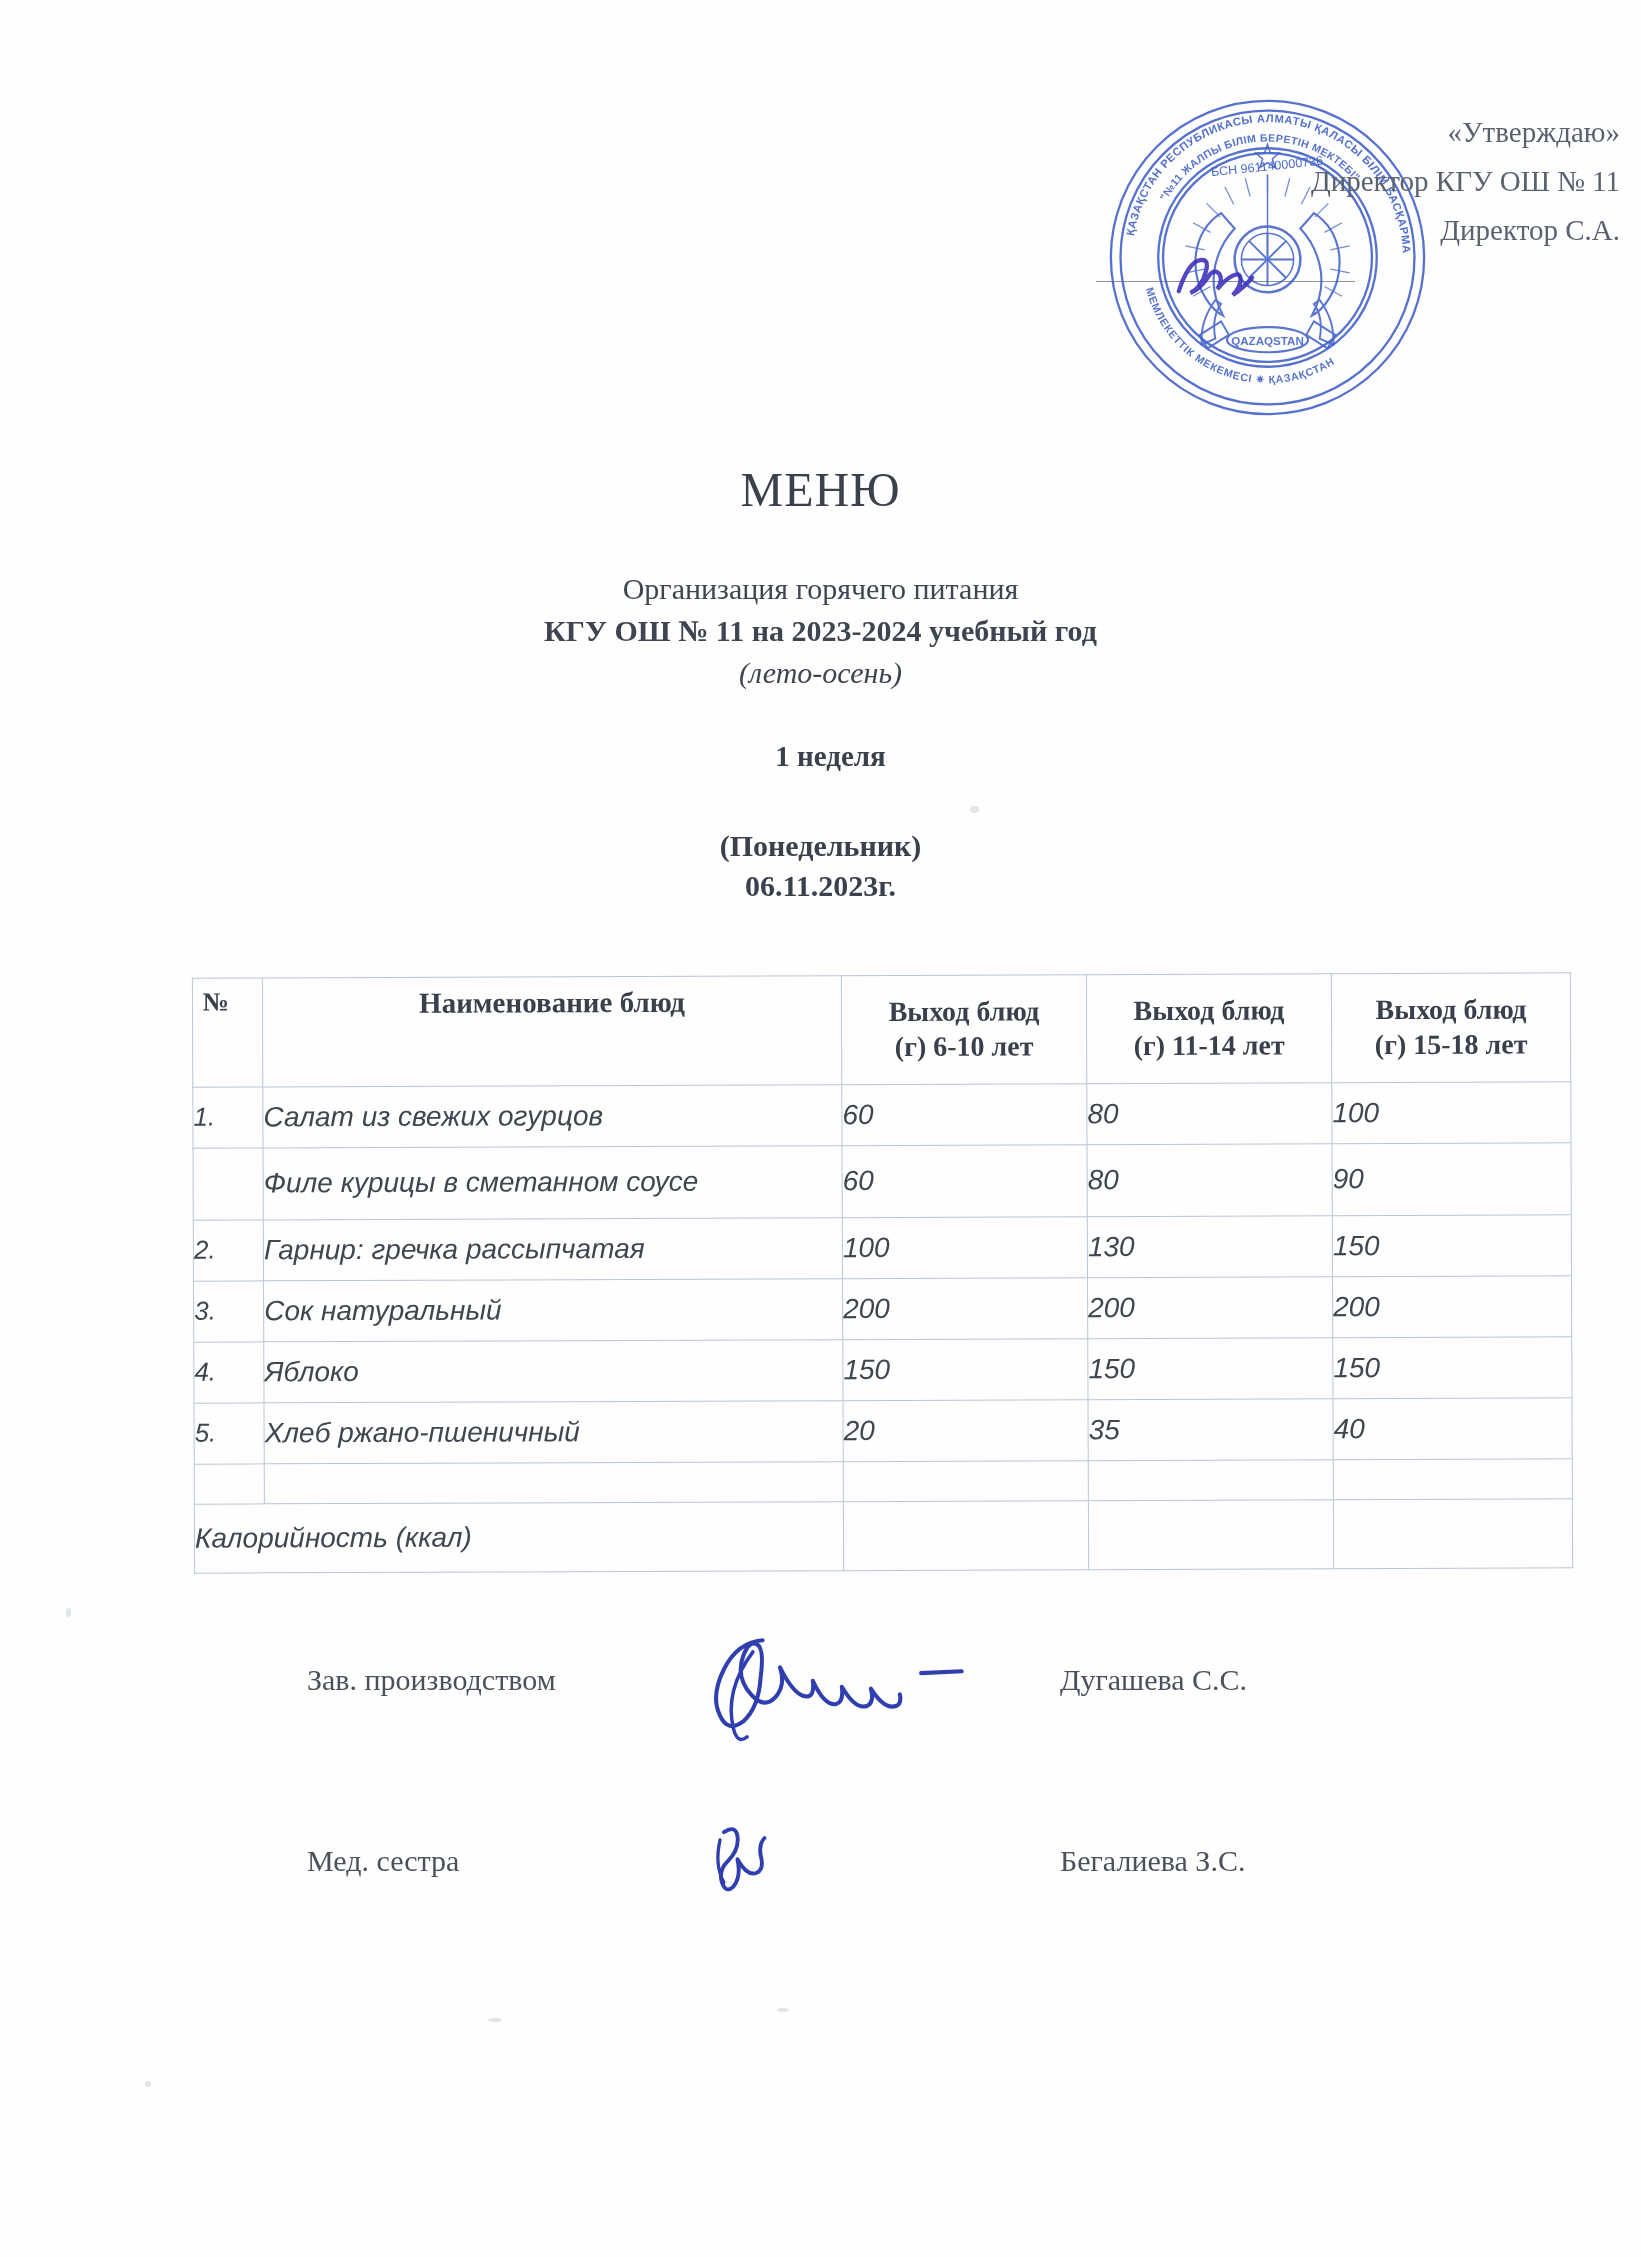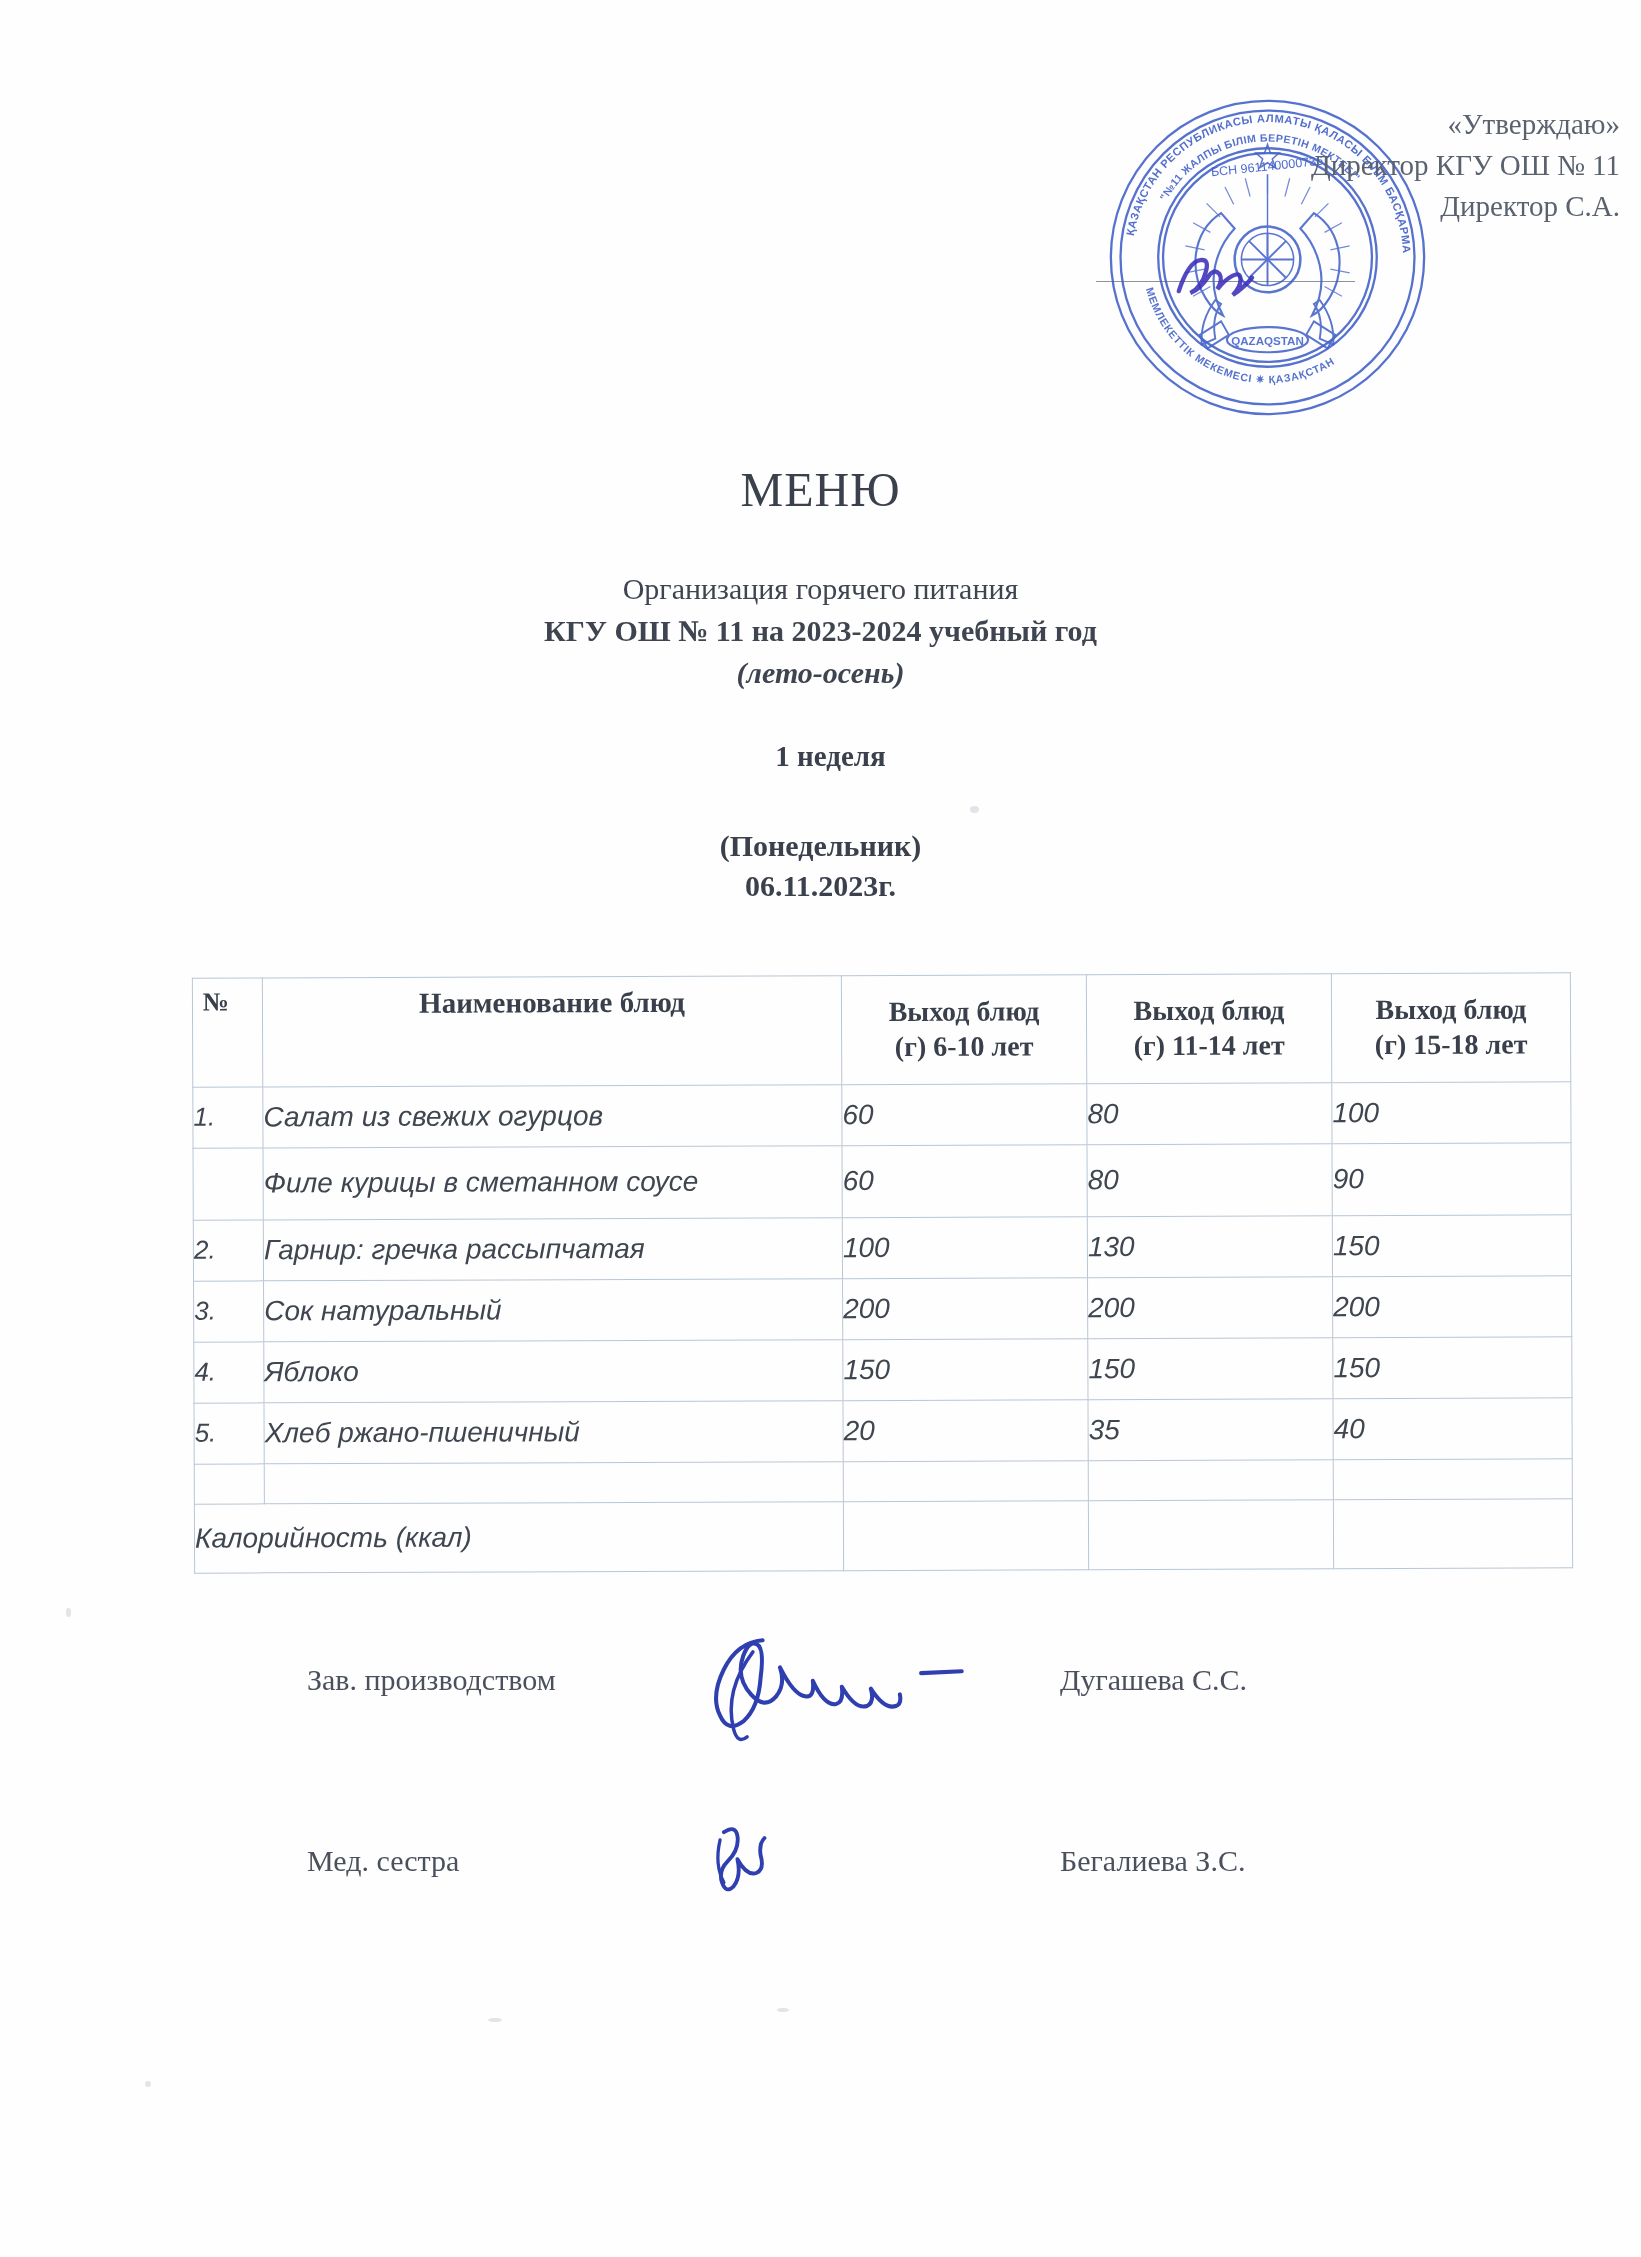--- a/index.html
+++ b/index.html
@@ -25,21 +25,21 @@
     position: absolute;
     top: 104px;
     right: 21px;
     width: 541px;
     text-align: right;
     font-size: 29px;
     line-height: 1.42;
     color: #5a6270;
     z-index: 3;
   }
-  .approval .ln { white-space: nowrap; }
+  .approval .ln { white-space: nowrap; margin-top: 8px; }
 
   
   .stamp {
     position: absolute;
     left: 1107px;
     top: 97px;
     width: 321px;
     height: 321px;
     z-index: 2;
     opacity: .95;
@@ -81,21 +81,21 @@
   .subtitle {
     position: absolute;
     top: 568px;
     left: 0; right: 0;
     text-align: center;
     font-size: 30px;
     line-height: 1.40;
     color: #3f4550;
   }
   .subtitle .b { font-weight: bold; }
-  .subtitle .it { font-style: italic; font-weight: bold; }
+  .subtitle .it { font-style: italic; font-weight: normal; }
 
   .weekline {
     position: absolute;
     top: 740px;
     left: 0; right: 0;
     text-align: center;
     font-size: 29px;
     font-weight: bold;
     color: #3b414c;
     padding-left: 20px;

